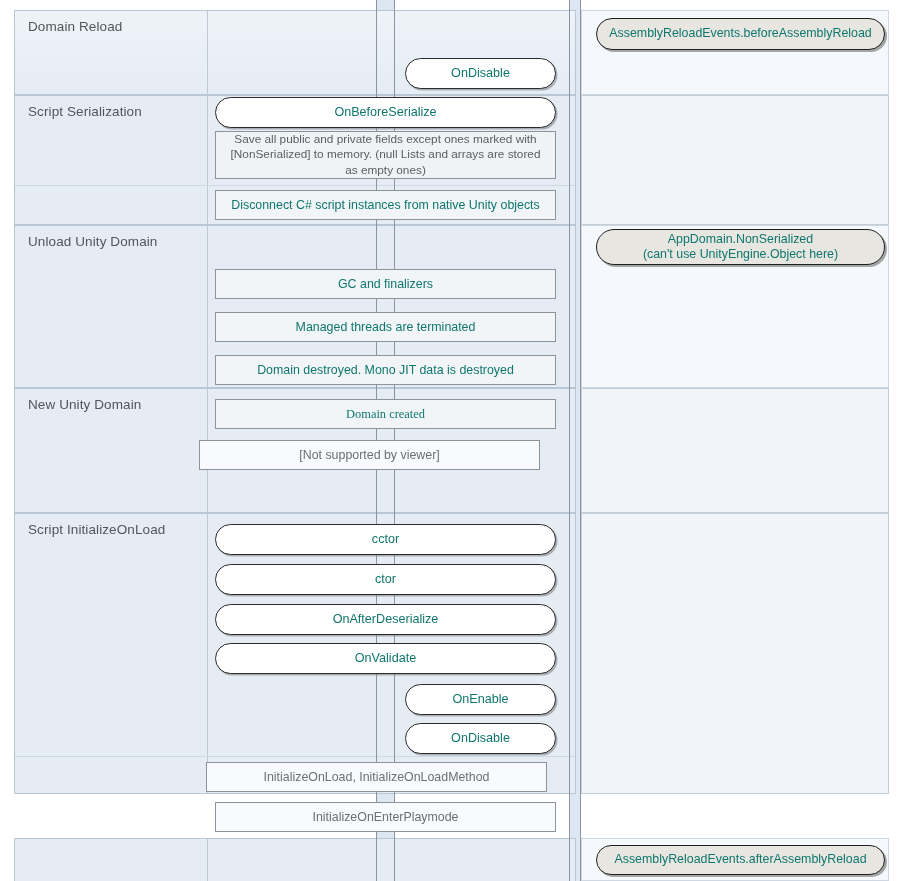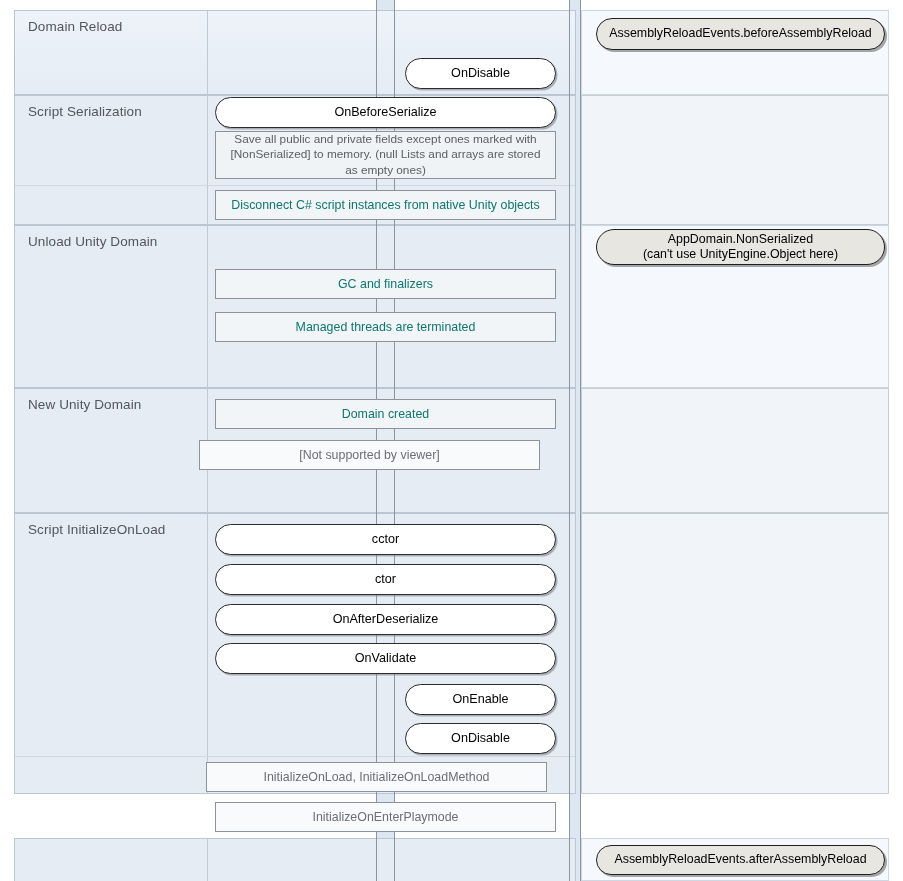--- a/index.html
+++ b/index.html
@@ -80,21 +80,21 @@
   .pill {
     position: absolute;
     background: #ffffff;
     border: 1.4px solid #2b2b2b;
     border-radius: 999px;
     display: flex;
     align-items: center;
     justify-content: center;
     text-align: center;
     font-size: 12.6px;
-    color: #000000;
+    color: #0f766e;
     box-shadow: 1.5px 1.5px 0 0 rgba(120,124,128,.55);
     z-index: 6;
     line-height: 1.25;
     padding: 0 10px;
   }
   .pill.ev {
     background: #e8e6e1;
     border-color: #1f1f1f;
     box-shadow: 2px 2px 0 0 rgba(110,110,110,.6);
     font-size: 12.4px;
@@ -176,22 +176,23 @@
 
   <div class="rect" style="left:215px; width:341px; top:190px; height:30px;">Disconnect C# script instances from native Unity objects</div>
 
   <div class="pill ev" style="left:596px; width:289px; top:229px; height:36px; flex-direction:column;">
     <span>AppDomain.NonSerialized</span>
     <span>(can't use UnityEngine.Object here)</span>
   </div>
 
   <div class="rect" style="left:215px; width:341px; top:269px; height:30px;">GC and finalizers</div>
   <div class="rect" style="left:215px; width:341px; top:312px; height:30px;">Managed threads are terminated</div>
-
-  <div class="rect" style="left:215px; width:341px; top:399px; height:30px;">Domain created</div>
+  <div class="rect" style="left:215px; width:341px; top:355px; height:30px;">Domain destroyed. Mono JIT data is destroyed</div>
+
+  <div class="rect" style="left:215px; width:341px; top:399px; height:30px;font-family:Liberation Serif, serif;">Domain created</div>
   <div class="rect pale" style="left:199px; width:341px; top:440px; height:30px;">[Not supported by viewer]</div>
 
   <div class="pill" style="left:215px; width:341px; top:524px; height:31px;">cctor</div>
   <div class="pill" style="left:215px; width:341px; top:564px; height:31px;">ctor</div>
   <div class="pill" style="left:215px; width:341px; top:604px; height:31px;">OnAfterDeserialize</div>
   <div class="pill" style="left:215px; width:341px; top:643px; height:31px;">OnValidate</div>
 
   <div class="pill" style="left:405px; width:151px; top:684px; height:31px;">OnEnable</div>
   <div class="pill" style="left:405px; width:151px; top:723px; height:31px;">OnDisable</div>
 

